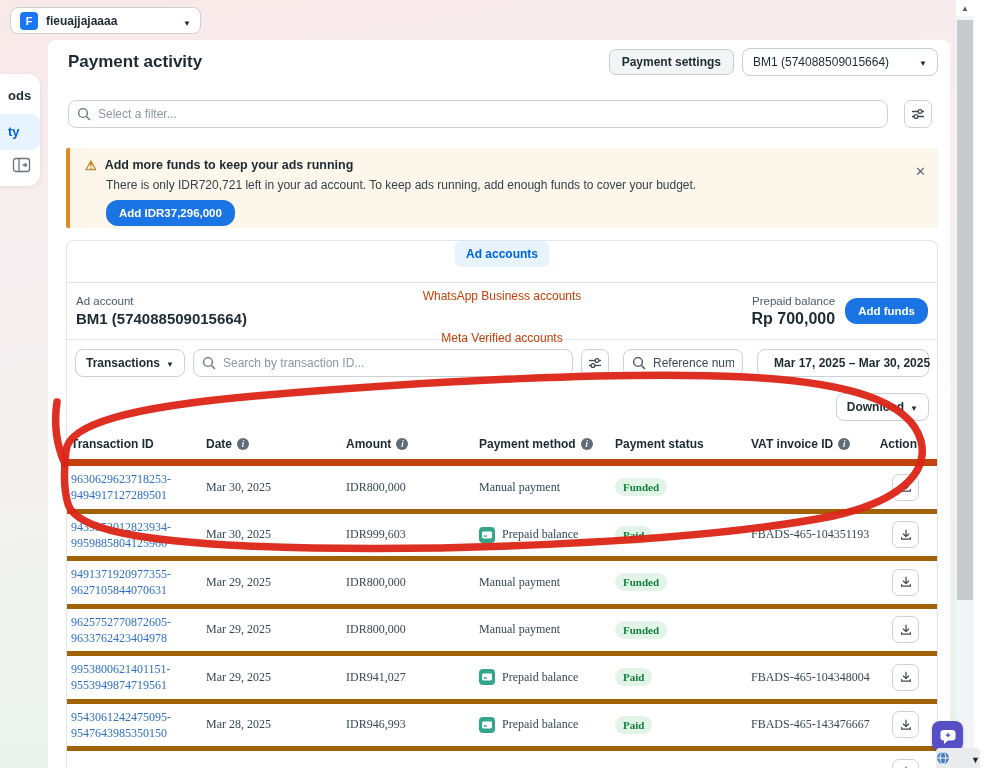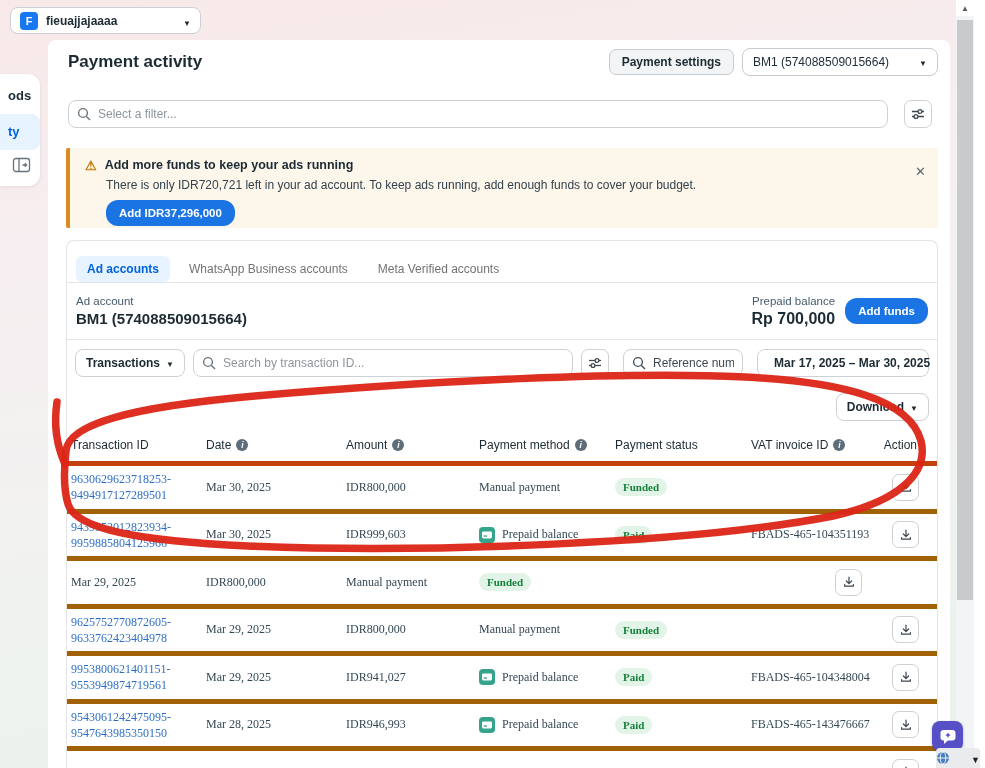--- a/index.html
+++ b/index.html
@@ -54,40 +54,40 @@
   .banner-body{font-size:12px;color:#33424c;margin:6px 0 8px 21px;}
   .btn-primary{background:#1b74e4;border:none;color:#fff;font-weight:700;font-size:11.5px;
     border-radius:12px;padding:7px 13px;cursor:pointer;font-family:inherit;}
   .banner .btn-primary{margin-left:21px;}
   .banner-close{position:absolute;right:12px;top:16px;background:none;border:none;color:#5f6a72;
     font-size:13px;cursor:pointer;}
   .banner-close::after{content:"✕";}
   
   .accounts-card{position:absolute;top:200px;left:18px;width:872px;height:529px;background:#fff;
     border:1px solid #e3e5e9;border-bottom:none;border-radius:8px 8px 0 0;overflow:hidden;}
-  .tabs{height:42px;display:flex;align-items:flex-end;gap:8px;padding:0 9px;border-bottom:1px solid #e3e5e9;}
-  .tab{font-size:12px;padding:6px 11px;border-radius:6px;cursor:pointer;color:#737373;background:none;border:none;font-family:inherit;}
+  .tabs{height:42px;display:flex;align-items:center;gap:16px;padding:0 9px;border-bottom:1px solid #e3e5e9;flex-direction:column;}
+  .tab{font-size:12px;padding:6px 11px;border-radius:6px;cursor:pointer;color:#c2410c;background:none;border:none;font-family:inherit;}
   .tab.active{background:#e7f3ff;color:#0064e0;font-weight:700;}
   .account-row{height:57px;display:flex;align-items:center;justify-content:space-between;
     padding:0 9px;border-bottom:1px solid #e3e5e9;}
   .acct-label,.bal-label{font-size:11.5px;color:#465a69;margin-bottom:3px;}
   .acct-name{font-size:15px;font-weight:700;}
   .acct-right{display:flex;align-items:center;gap:10px;}
   .bal-block{text-align:right;}
   .bal-value{font-size:16px;font-weight:700;}
   .filters-row{height:46px;display:flex;align-items:center;gap:8px;padding:0 8px;}
   .pill-btn{height:28px;border:1px solid #ccd1d6;border-radius:8px;background:#fff;display:flex;
     align-items:center;gap:6px;padding:0 10px;font-size:12px;font-weight:600;color:#1c2b33;
     cursor:pointer;font-family:inherit;white-space:nowrap;}
   .ref-wrap{width:120px;flex:0 0 auto;margin-left:6px;}
   .date-btn{margin-left:6px;width:172px;}
   .download-row{height:42px;display:flex;align-items:center;justify-content:flex-end;padding-right:8px;}
   
   .t-grid{display:grid;grid-template-columns:135px 140px 133px 136px 136px 125px 1fr;align-items:center;padding:0 4px;}
-  .t-head{height:38px;border-bottom:5px solid #c2410c;font-size:12px;font-weight:400;}
+  .t-head{height:38px;border-bottom:7px solid #c2410c;font-size:12px;font-weight:700;}
   .th{display:flex;align-items:center;gap:5px;}
   .th.right{justify-content:flex-end;padding-right:16px;}
   .info-icon{width:12px;height:12px;border-radius:50%;background:#5d6e7a;color:#fff;font-size:8.5px;
     font-weight:700;font-style:italic;display:inline-flex;align-items:center;justify-content:center;}
   .info-icon::after{content:"i";}
   .t-row{height:47.5px;border-bottom:5px solid #a16207;font-size:12px;color:#344854;font-family:Liberation Serif, serif;}
   .c-id{color:#2e6fc5;line-height:1.35;cursor:pointer;}
   .c-id span{display:block;}
   .c-method{display:flex;align-items:center;gap:7px;}
   .p-icon{width:16px;height:16px;border-radius:4px;background:#34a58a;display:inline-flex;
@@ -319,20 +319,24 @@
         <div class="c-action">
           <button class="dl-btn">
             <svg width="14" height="14" viewBox="0 0 16 16" fill="none" stroke="#3f4950" stroke-width="1.4" stroke-linecap="round" stroke-linejoin="round">
               <path d="M8 2.5 v7 M5 6.8 L8 9.8 L11 6.8"></path>
                 <path d="M3 11 v1.8 h10 V11"></path>
             </svg>
           </button>
         </div>
       </div>
         <div class="t-grid t-row">
+        <div class="c-id">
+          <span>9491371920977355-</span>
+          <span>9627105844070631</span>
+        </div>
         <div>Mar 29, 2025</div>
         <div>IDR800,000</div>
         <div class="c-method">
 
           <span>Manual payment</span>
         </div>
         <div>
           <span class="badge">Funded</span>
         </div>
         <div></div>

